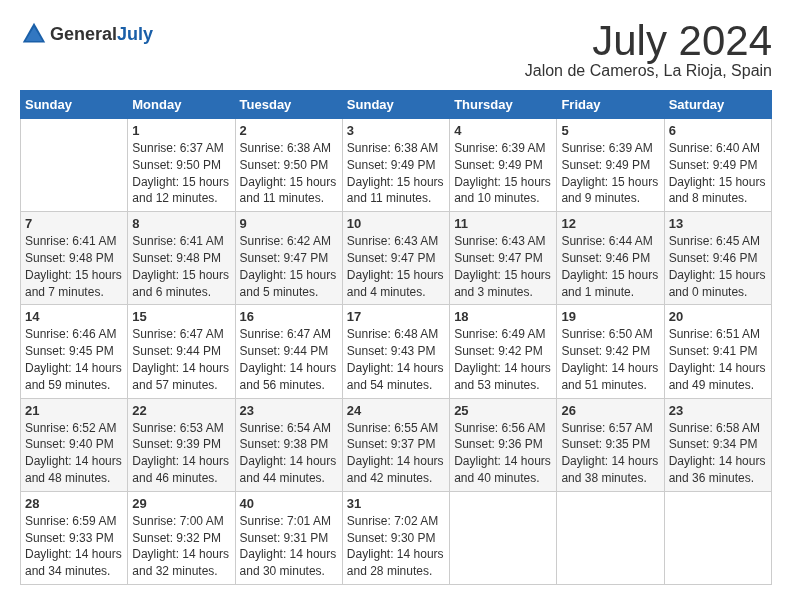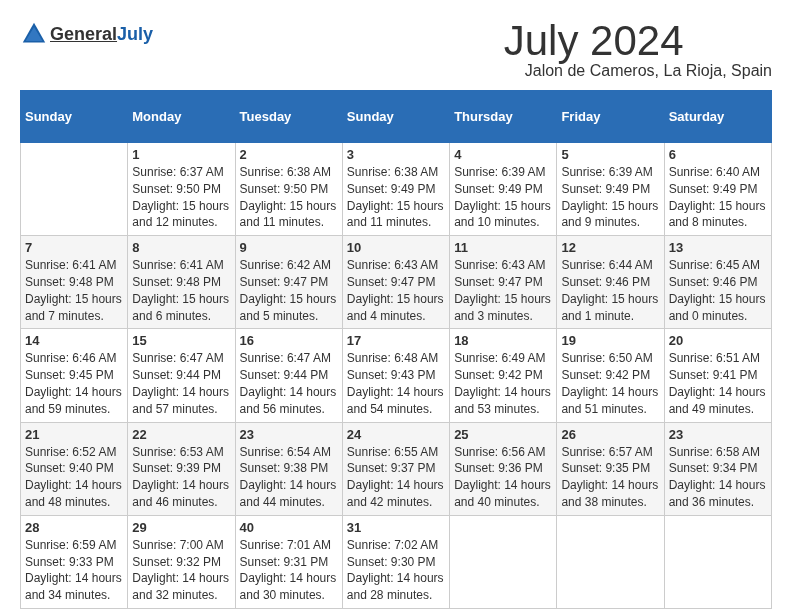--- a/index.html
+++ b/index.html
@@ -17,54 +17,54 @@
       margin-bottom: 10px;
     }
     .logo {
       display: flex;
       align-items: center;
     }
     .logo-text-general {
       font-size: 18px;
       font-weight: bold;
       color: #333;
-      text-decoration: underline;
     }
     .logo-text-blue {
       font-size: 18px;
       font-weight: bold;
       color: #1a5fa8;
     }
     .logo-icon {
       width: 28px;
       height: 28px;
       margin-right: 2px;
     }
     .title-section {
+      text-align: right;
     }
     .month-title {
       font-size: 42px;
       color: #333;
       font-weight: normal;
       line-height: 1;
     }
     .location-title {
       font-size: 16px;
       color: #333;
       margin-left: 21px;
     }
     table {
       width: 100%;
       border-collapse: collapse;
       font-size: 11px;
     }
     thead tr th {
       background: #2a6db5;
       color: #fff;
-      padding: 18px 4px;
+      padding: 6px 4px;
       text-align: left;
       font-size: 13px;
       border: 1px solid #2a6db5;
     }
     tbody tr td {
       border: 1px solid #ccc;
       vertical-align: top;
       padding: 4px;
       height: 80px;
       width: calc(100%/7);

